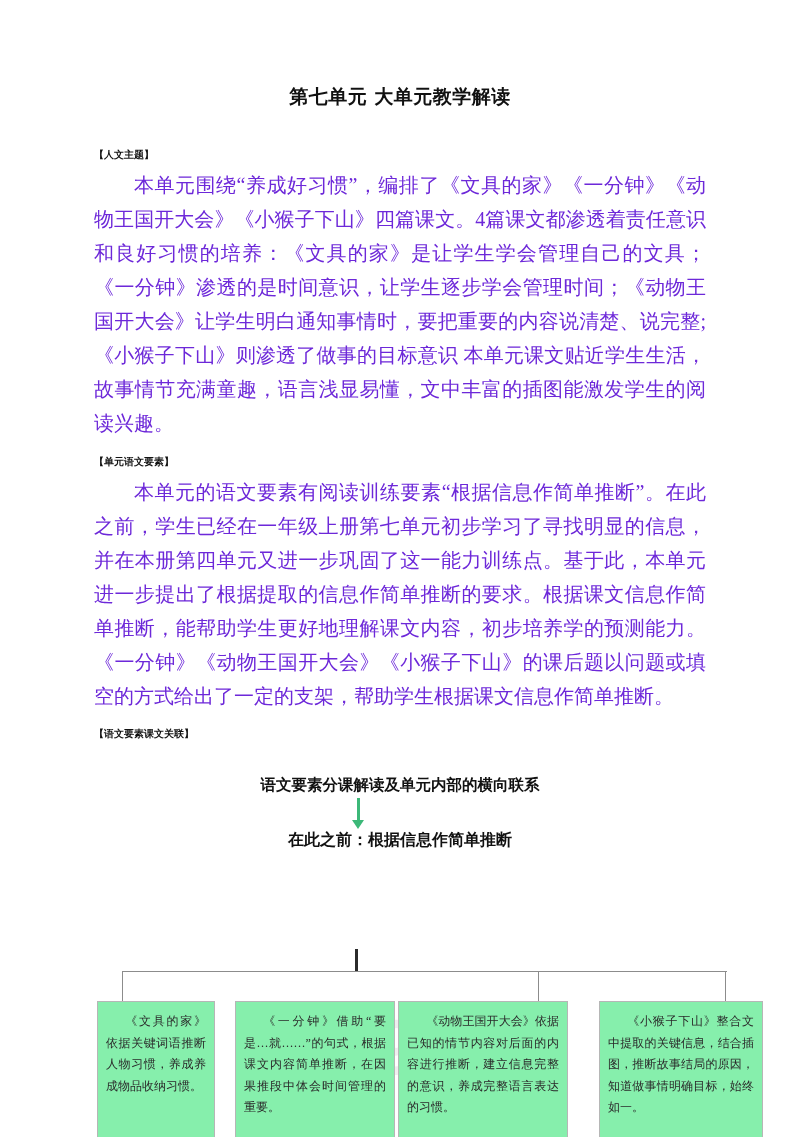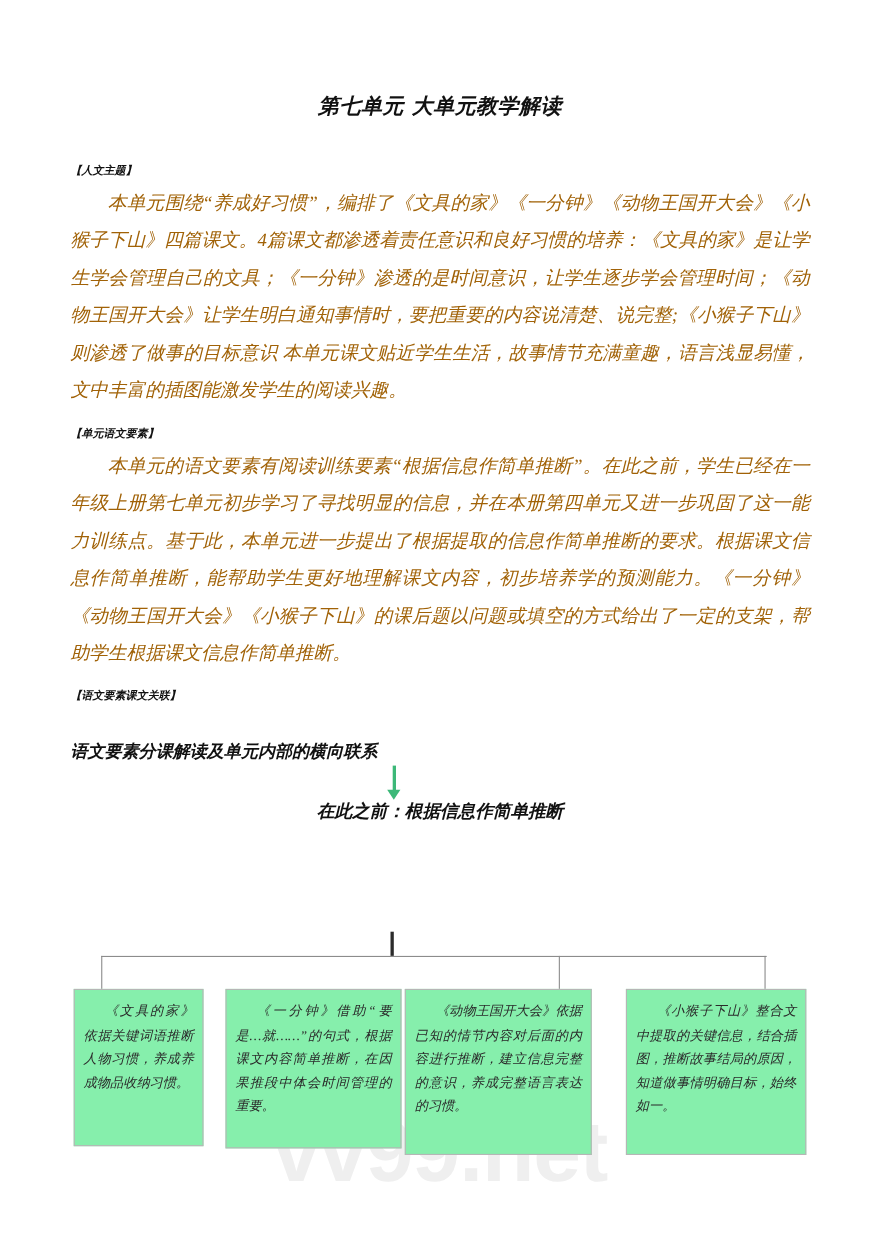--- a/index.html
+++ b/index.html
@@ -29,24 +29,23 @@
     font-size: 78px;
     letter-spacing: -1px;
     color: #efefef;
     user-select: none;
     pointer-events: none;
     z-index: 0;
   }
   .content {
     position: relative;
     z-index: 2;
-    padding: 0 64px;
+    padding: 0 94px;
     box-sizing: border-box;
     width: 800px;
-    font-style: italic;
   }
   .doc-title {
     text-align: center;
     font-family: "DejaVu Sans", "Liberation Sans", sans-serif;
     font-weight: bold;
     font-size: 19px;
     letter-spacing: 0.5px;
     margin: 0;
     padding-top: 84px;
     color: #111;
@@ -56,37 +55,37 @@
     font-weight: bold;
     font-size: 10px;
     color: #111;
     margin: 0;
   }
   .head-1 { margin-top: 38px; }
   .head-2 { margin-top: 15px; }
   .head-3 { margin-top: 14px; }
   p.body-par {
     font-family: "Liberation Serif", "DejaVu Serif", serif;
-    font-size: 17px;
+    font-size: 20px;
     line-height: 34px;
     text-align: justify;
     text-justify: inter-ideograph;
     text-indent: 2em;
     margin: 6px 0 0 0;
-    color: #a16207;
+    color: #6d28d9;
   }
 
   
   .diagram {
     position: relative;
     margin-top: 30px;
     height: 335px;
   }
   .diag-title {
-    text-align: left;
+    text-align: center;
     font-family: "DejaVu Sans", "Liberation Sans", sans-serif;
     font-weight: bold;
     font-size: 15.5px;
     color: #111;
     margin: 0;
     padding-top: 4px;
   }
   .diag-theme {
     text-align: center;
     font-family: "DejaVu Sans", "Liberation Sans", sans-serif;

